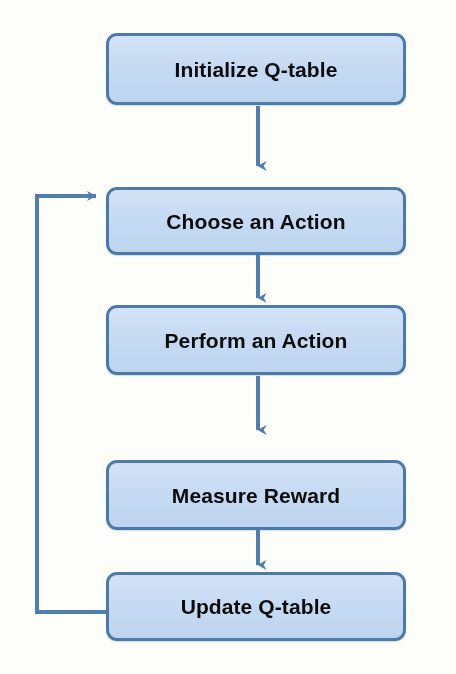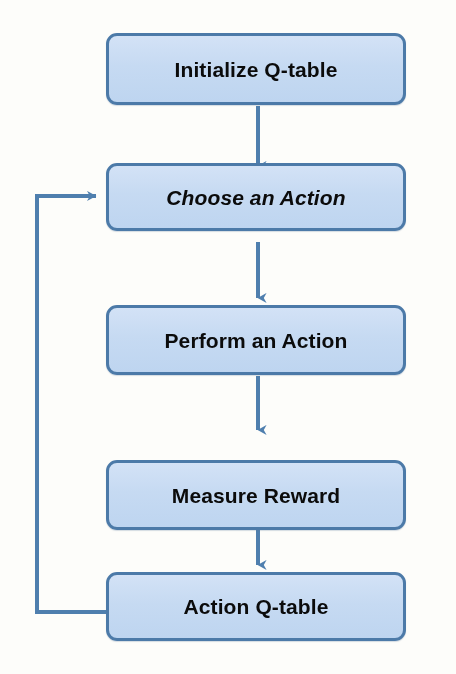--- a/index.html
+++ b/index.html
@@ -44,21 +44,21 @@
     font-family: "Liberation Sans", sans-serif;
     font-weight: bold;
     font-size: 21px;
     letter-spacing: 0.1px;
     color: #0b0b0b;
     text-align: center;
     white-space: nowrap;
     line-height: 1;
   }
   #node-0 { top: 33px;  height: 72px; }
-  #node-1 { top: 163px; height: 68px; font-style: italic; }
+  #node-1 { top: 187px; height: 68px; }
   #node-2 { top: 305px; height: 70px; }
   #node-3 { top: 460px; height: 70px; }
   #node-4 { top: 572px; height: 69px; }
 </style>
 </head>
 <body>
 
 <div id="flowchart-root">
 
   <svg id="flow-svg" viewBox="0 0 456 674">
@@ -90,16 +90,16 @@
 
   <div class="node-box" id="node-2">
     <span class="node-label">Perform an Action</span>
   </div>
 
   <div class="node-box" id="node-3">
     <span class="node-label">Measure Reward</span>
   </div>
 
   <div class="node-box" id="node-4">
-    <span class="node-label">Action Q-table</span>
+    <span class="node-label">Update Q-table</span>
   </div>
 
 </div>
 
 </body></html>

